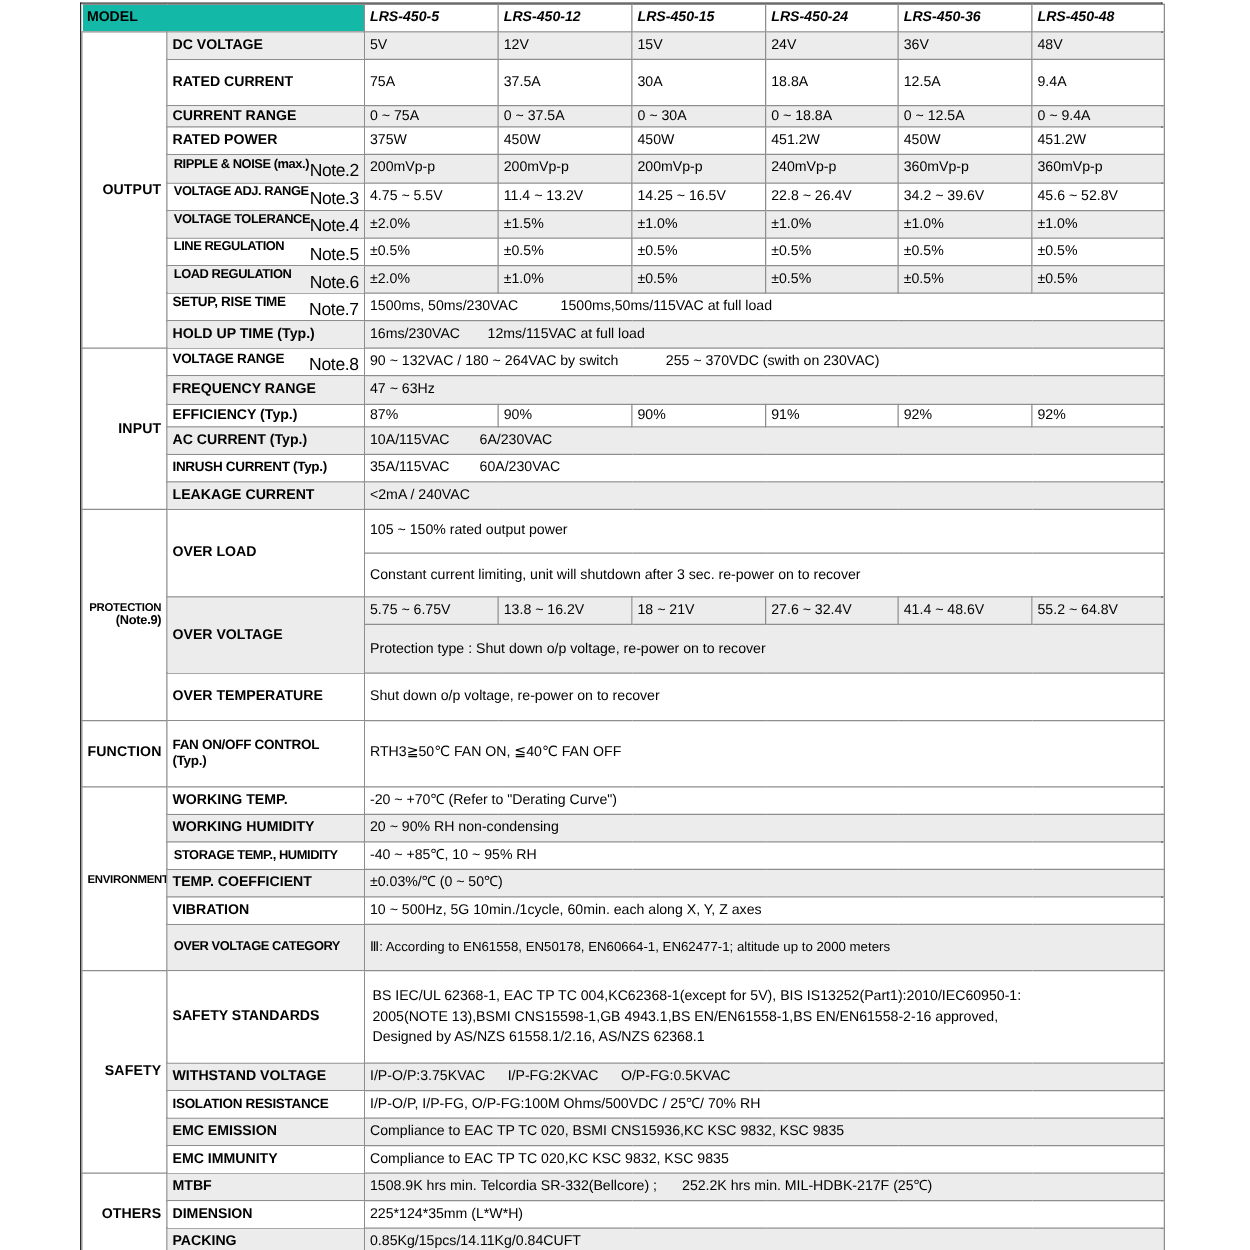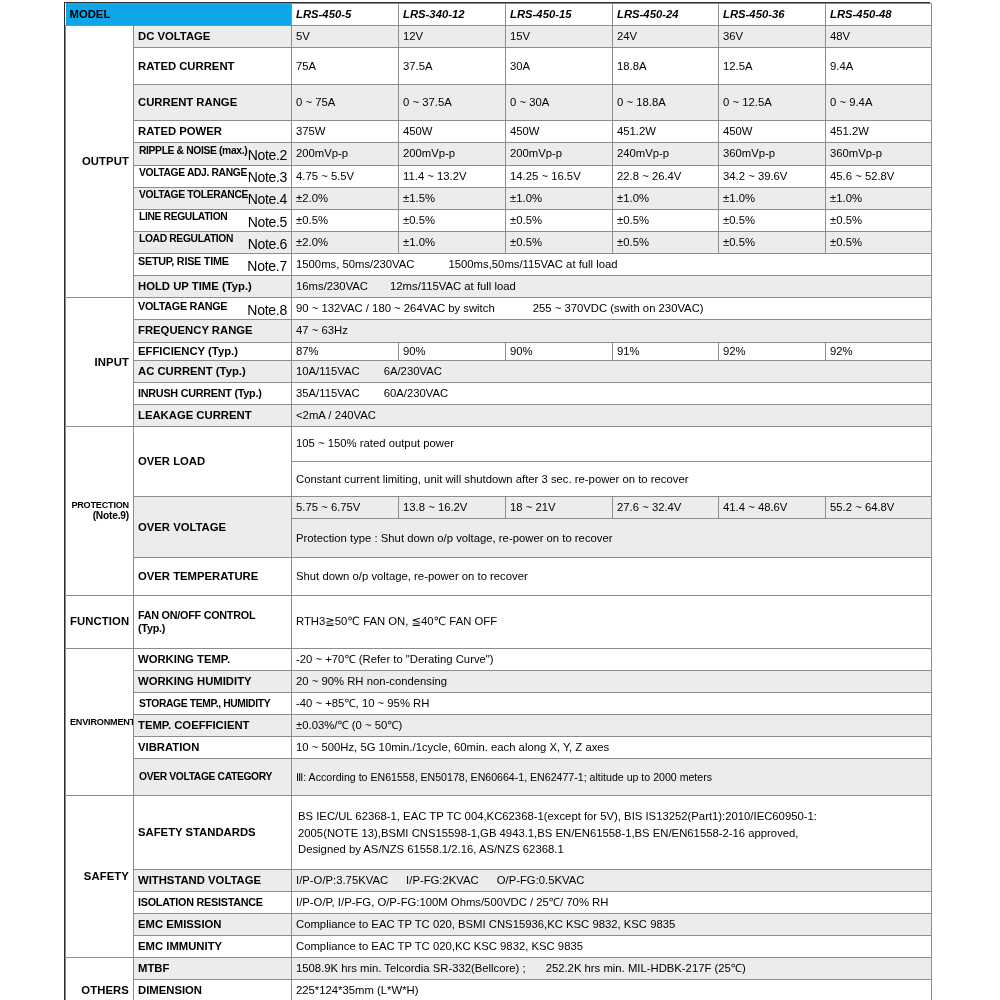--- a/index.html
+++ b/index.html
@@ -77,21 +77,21 @@
   td.modelname {
     font-weight: bold;
     font-size: 12.1px;
     padding-left: 6px;
     font-style: italic;
   }
   
   tr.shade td.lbl, tr.shade td.val, tr.shade td.modelname { background: #ececec; }
   tr.plain td.lbl, tr.plain td.val, tr.plain td.modelname { background: #ffffff; }
   td.shadecell { background: #ececec; }
-  td.plaincell { background: #0ea5e9; }
+  td.plaincell { background: #14b8a6; }
   .gap { display: inline-block; }
 </style>
 </head>
 <body>
 
 <div id="sheet">
 <table class="spec">
   <colgroup>
     <col style="width:68px">
     <col style="width:158px">
@@ -100,21 +100,21 @@
     <col style="width:107px">
     <col style="width:106px">
     <col style="width:107px">
     <col style="width:106px">
   </colgroup>
 
   <tbody>
         <tr class="plain" style="height: 22.1287px;">
     <td class="modelhdr plaincell" colspan="2" style="border-left:none;">MODEL</td>
     <td class="modelname">LRS-450-5</td>
-    <td class="modelname">LRS-340-12</td>
+    <td class="modelname">LRS-450-12</td>
     <td class="modelname">LRS-450-15</td>
     <td class="modelname">LRS-450-24</td>
     <td class="modelname">LRS-450-36</td>
     <td class="modelname">LRS-450-48</td>
   </tr>
 
   <tr class="shade" style="height: 22.1287px;">
     <td class="grp" rowspan="11">OUTPUT</td>
     <td class="lbl">DC VOLTAGE</td>
     <td class="val">5V</td>
@@ -126,21 +126,21 @@
   </tr>
   <tr class="plain" style="height: 37px;">
     <td class="lbl">RATED CURRENT</td>
     <td class="val">75A</td>
     <td class="val">37.5A</td>
     <td class="val">30A</td>
     <td class="val">18.8A</td>
     <td class="val">12.5A</td>
     <td class="val">9.4A</td>
   </tr>
-  <tr class="shade" style="height: 36px;">
+  <tr class="shade" style="height: 17px;">
     <td class="lbl">CURRENT RANGE</td>
     <td class="val">0 ~ 75A</td>
     <td class="val">0 ~ 37.5A</td>
     <td class="val">0 ~ 30A</td>
     <td class="val">0 ~ 18.8A</td>
     <td class="val">0 ~ 12.5A</td>
     <td class="val">0 ~ 9.4A</td>
   </tr>
   <tr class="plain" style="height: 22.1287px;">
     <td class="lbl">RATED POWER</td>

